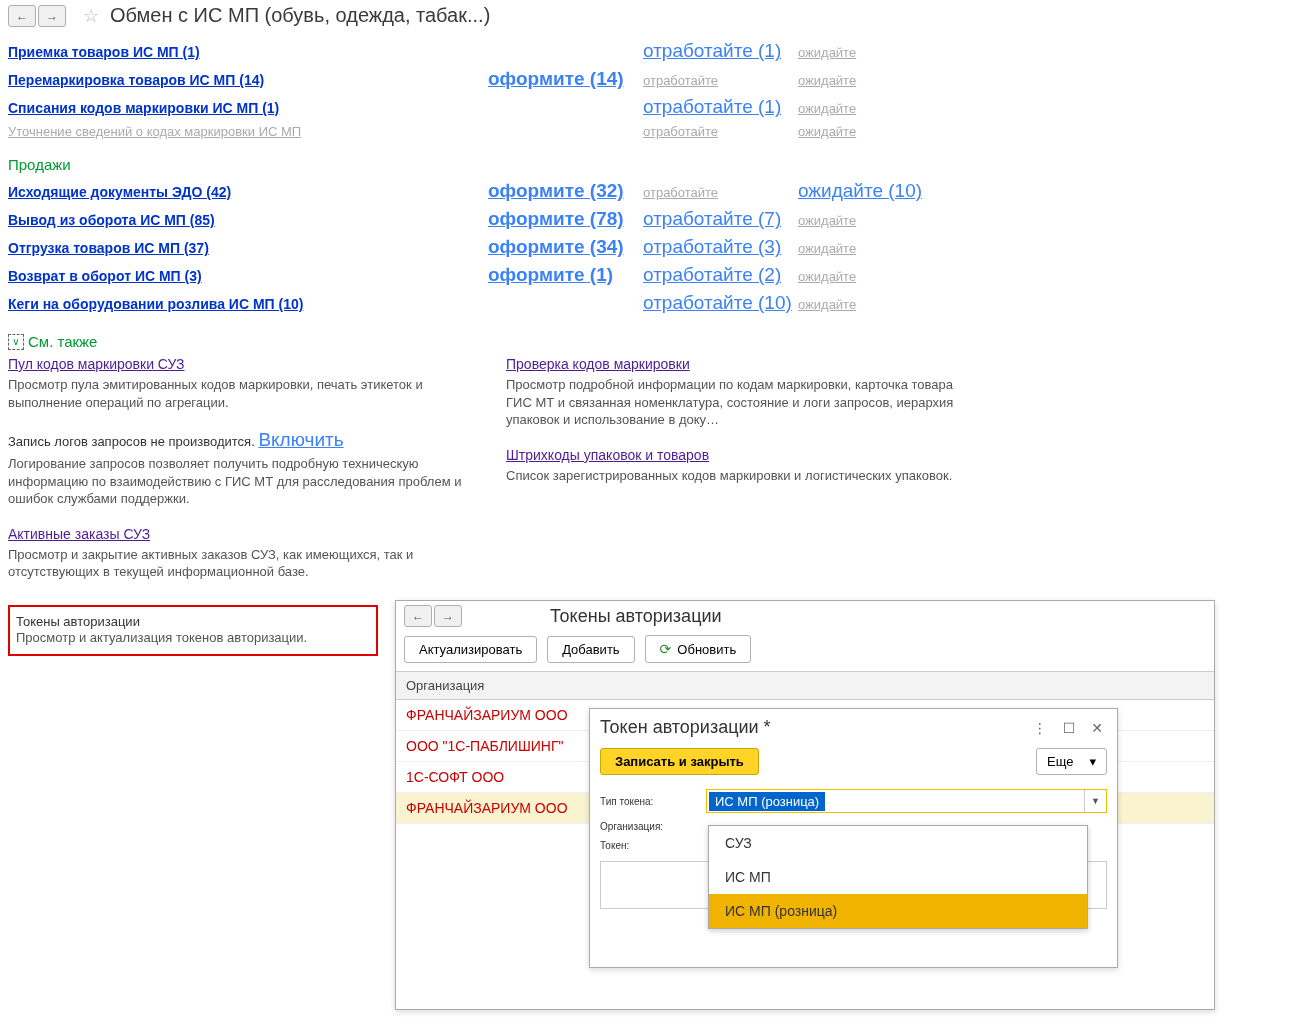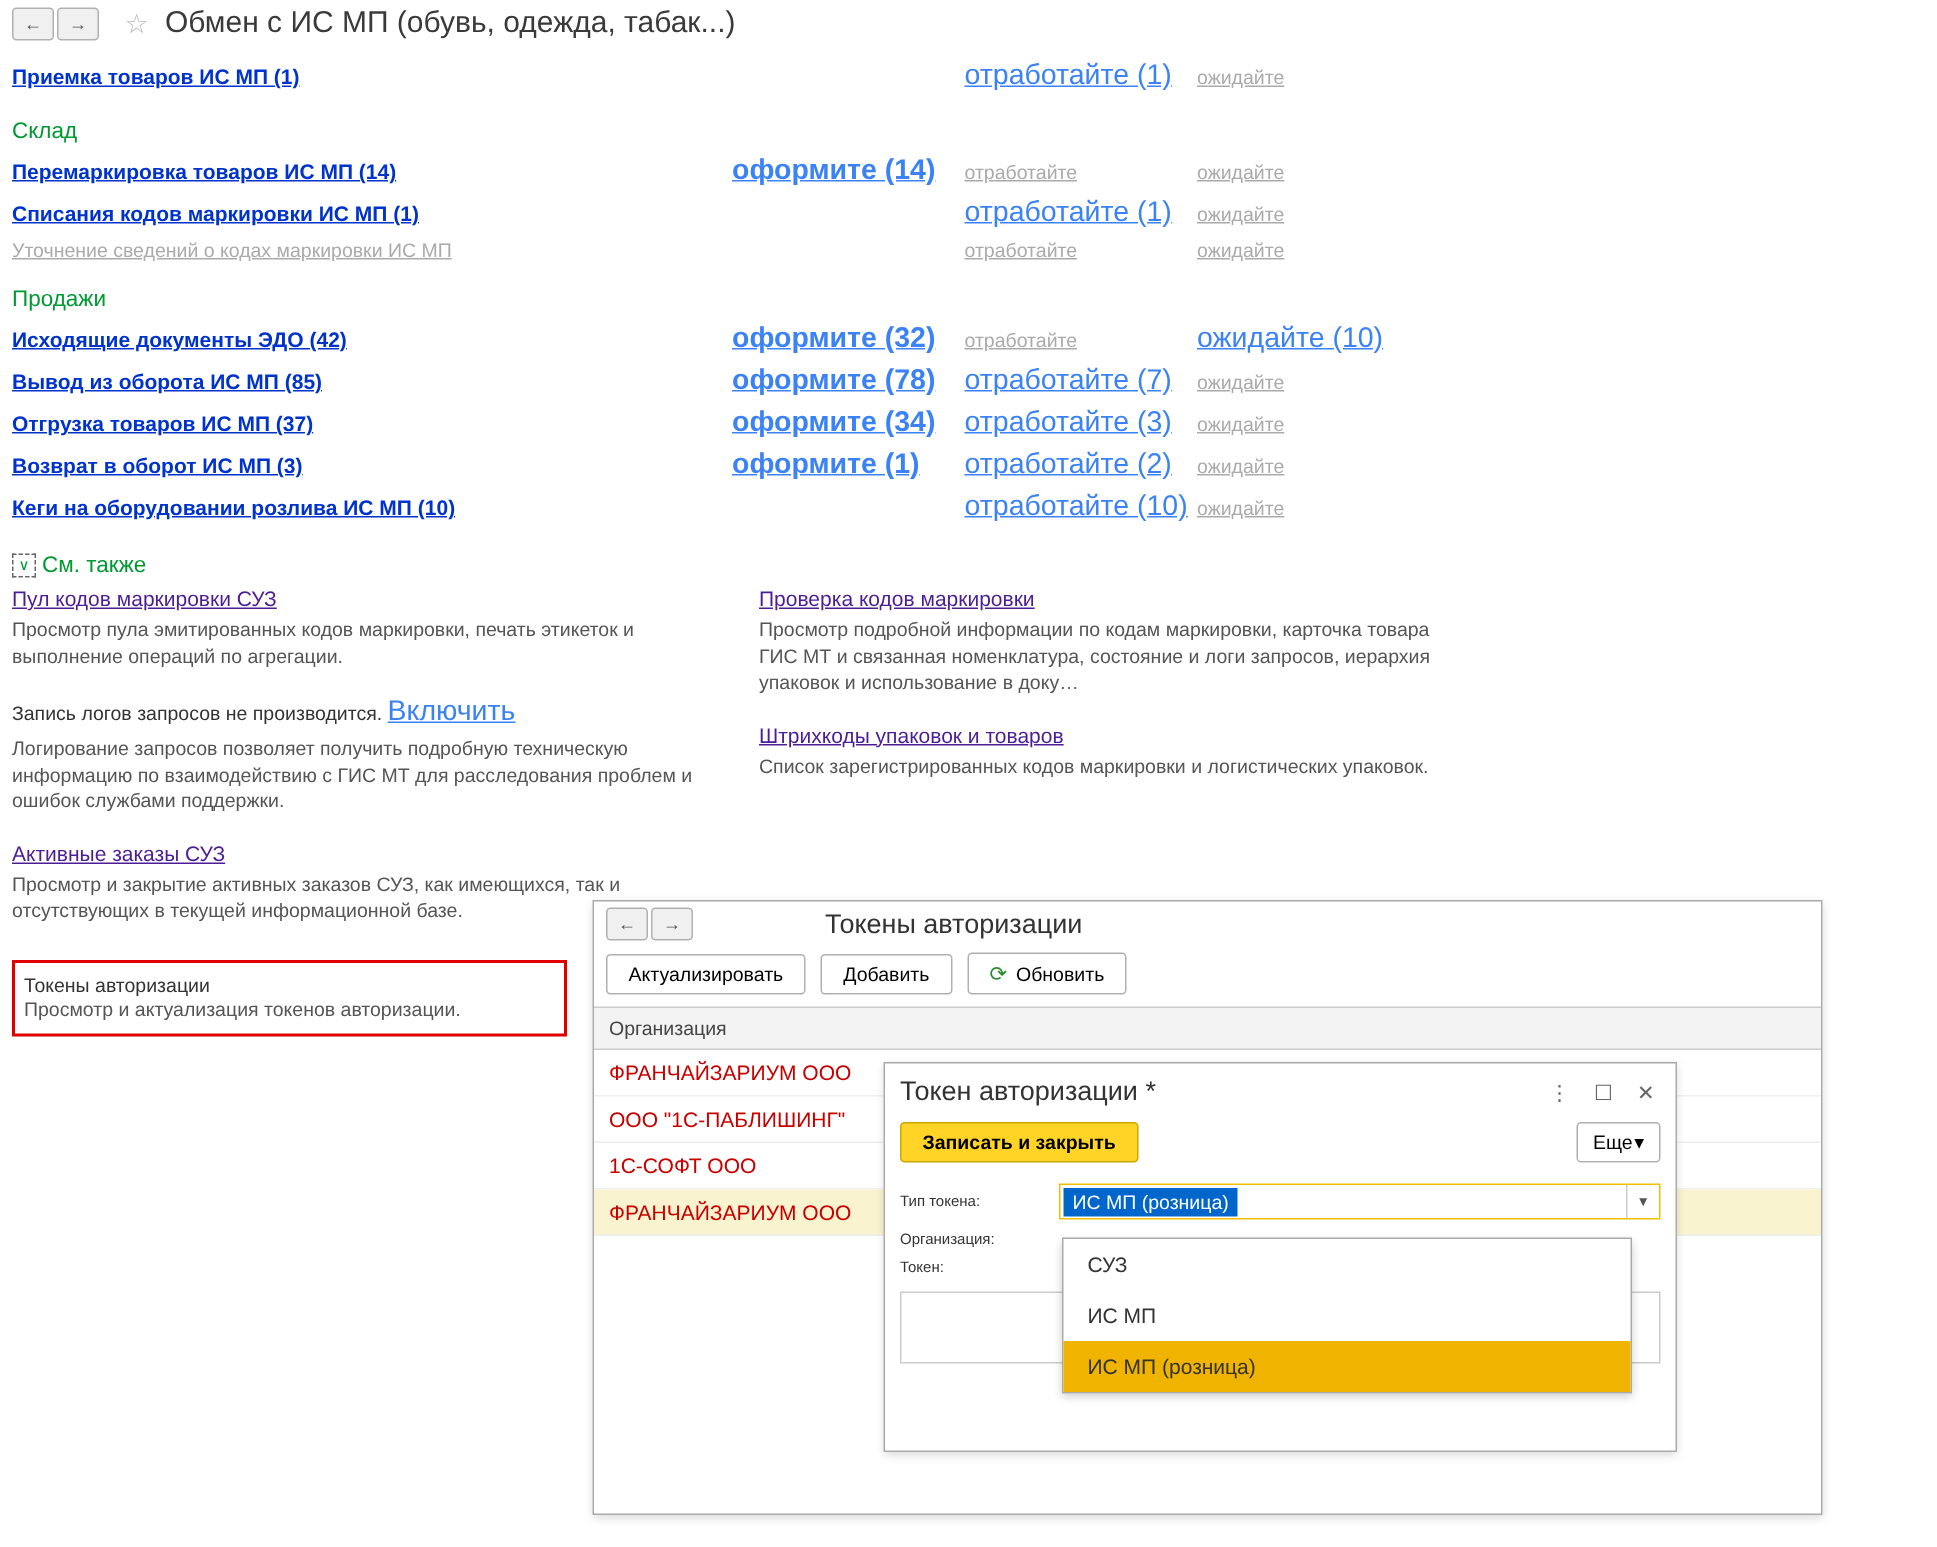--- a/index.html
+++ b/index.html
@@ -224,21 +224,21 @@
   }
   .more-btn {
     border: 1px solid #b0b0b0;
     background: #fff;
     padding: 5px 10px;
     border-radius: 3px;
     cursor: pointer;
     font-size: 13px;
     display: inline-flex;
     align-items: center;
-    gap: 1px;
+    gap: 16px;
   }
   .detail-toolbar {
     display: flex;
     justify-content: space-between;
     align-items: center;
     padding: 2px 10px 10px 10px;
   }
   .form-row {
     display: flex;
     align-items: center;
@@ -315,21 +315,20 @@
 
   <div class="content">
 
     <div class="row">
       <div class="col-main"><a class="link">Приемка товаров ИС МП (1)</a></div>
       <div class="col-mid"></div>
       <div class="col-mid"><a class="link-thin">отработайте (1)</a></div>
       <div class="col-mid"><span class="disabled-link">ожидайте</span></div>
     </div>
 
-    <div class="section-title">Склад</div>
     <div id="sklad-rows">
         <div class="row">
           <div class="col-main"><a class="link">Перемаркировка товаров ИС МП (14)</a></div>
           <div class="col-mid"><a class="link-thin bold">оформите (14)</a></div>
           <div class="col-mid"><span class="disabled-link">отработайте</span></div>
           <div class="col-mid"><span class="disabled-link">ожидайте</span></div>
         </div>
         <div class="row">
           <div class="col-main"><a class="link">Списания кодов маркировки ИС МП (1)</a></div>
           <div class="col-mid"></div>

